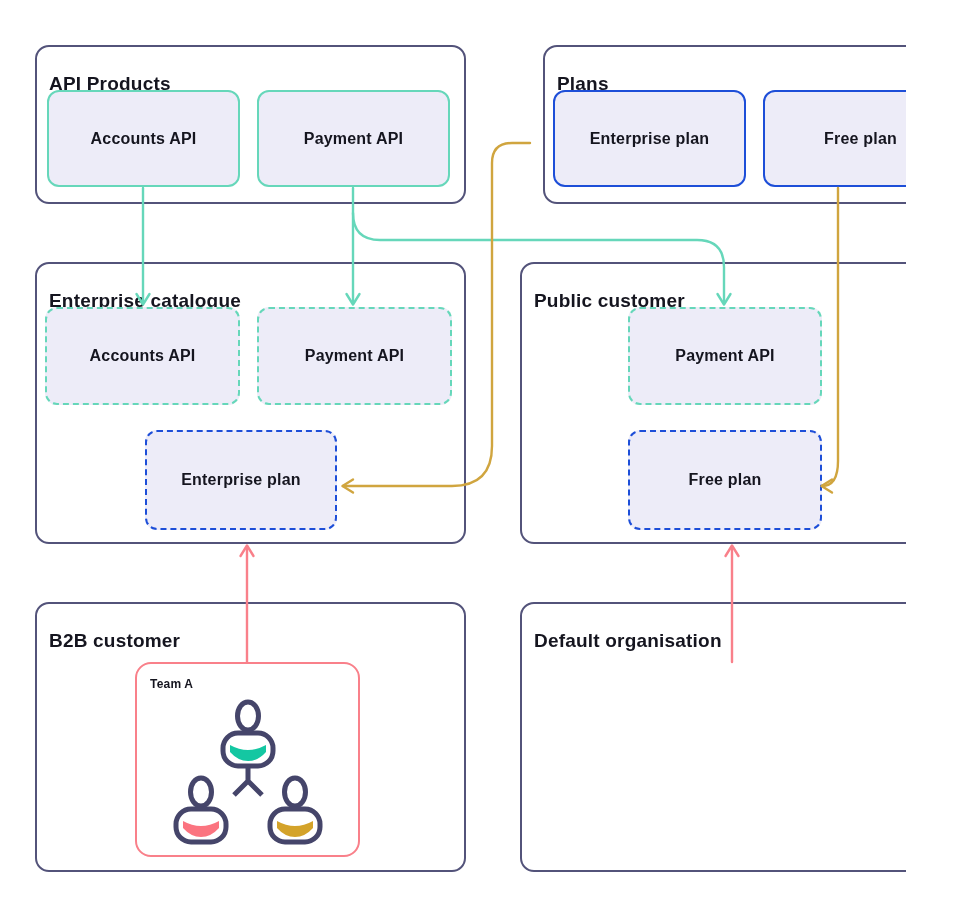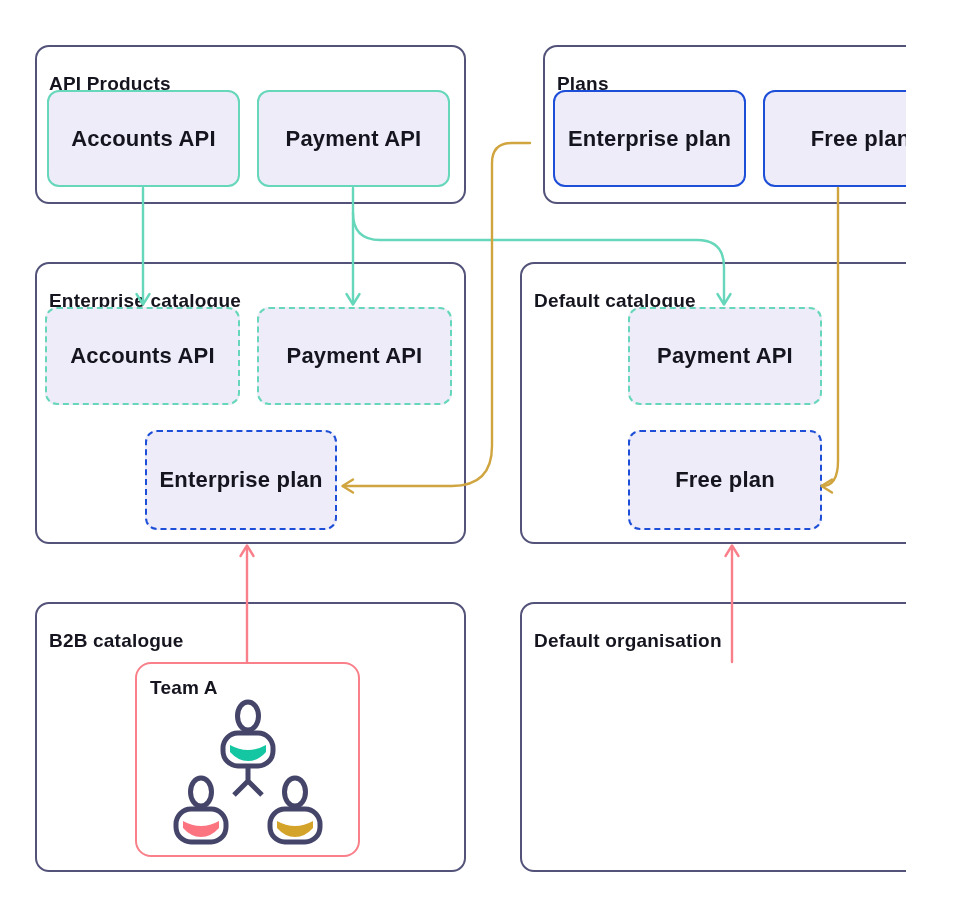--- a/index.html
+++ b/index.html
@@ -25,36 +25,36 @@
     font-weight:600;
     letter-spacing:.2px;
     white-space:nowrap;
   }
   .node{
     position:absolute;
     box-sizing:border-box;
     border-radius:12px;
     background:#edecf8;
     display:flex;align-items:center;justify-content:center;
-    font-size:22px;font-weight:600;letter-spacing:.2px;
+    font-size:16px;font-weight:600;letter-spacing:.2px;
     text-align:center;
   }
   .node.teal{border:2px solid #66d7ba;}
   .node.gold{border:2px solid #1d4ed8;}
   .node.dashed{border-style:dashed;}
   .team-box{
     position:absolute;
     box-sizing:border-box;
     border:2px solid #f9808a;
     border-radius:16px;
     background:#ffffff;
   }
   .team-title{
     position:absolute;left:13px;top:13px;
-    font-size:19px;font-weight:600;letter-spacing:.2px;
+    font-size:12px;font-weight:600;letter-spacing:.2px;
     white-space:nowrap;
   }
   .team-icon{
     position:absolute;
     overflow:visible;
   }
   .edges{
     position:absolute;left:0;top:0;
     pointer-events:none;
   }
@@ -96,31 +96,31 @@
     </div>
     <div class="node teal dashed" style="left:220px;top:43px;width:195px;height:98px;">
       <span>Payment API</span>
     </div>
     <div class="node gold dashed" style="left:108px;top:166px;width:192px;height:100px;">
       <span>Enterprise plan</span>
     </div>
   </section>
 
   <section class="group" style="left:520px;top:262px;width:427px;height:278px;">
-    <h2 class="group-title">Default catalogue</h2>
+    <h2 class="group-title">Public customer</h2>
     <div class="node teal dashed" style="left:106px;top:43px;width:194px;height:98px;">
       <span>Payment API</span>
     </div>
     <div class="node gold dashed" style="left:106px;top:166px;width:194px;height:100px;">
       <span>Free plan</span>
     </div>
   </section>
 
   <section class="group" style="left:35px;top:602px;width:427px;height:266px;">
-    <h2 class="group-title">B2B catalogue</h2>
+    <h2 class="group-title">B2B customer</h2>
     <div class="team-box" style="left:98px;top:58px;width:225px;height:195px;">
       <span class="team-title">Team A</span>
       <svg class="team-icon" style="left:37px;top:37px;" width="148" height="144" viewBox="0 0 148 144">
         <g transform="translate(74,2)">
           <ellipse class="icon-stroke" cx="0" cy="13" rx="10.5" ry="14" fill="#ffffff"></ellipse>
           <rect class="icon-stroke" x="-25" y="30" width="50" height="33" rx="15" fill="#ffffff"></rect>
           <path d="M -18 42 Q 0 52 18 42 L 18 49 Q 10 58 0 58 Q -10 58 -18 49 Z" fill="#14c7a2" stroke="none"></path>
         </g>
         <path class="icon-stroke" d="M 74 67 V 80 M 74 80 L 60 94 M 74 80 L 88 94" fill="none"></path>
         <g transform="translate(27,78)">

